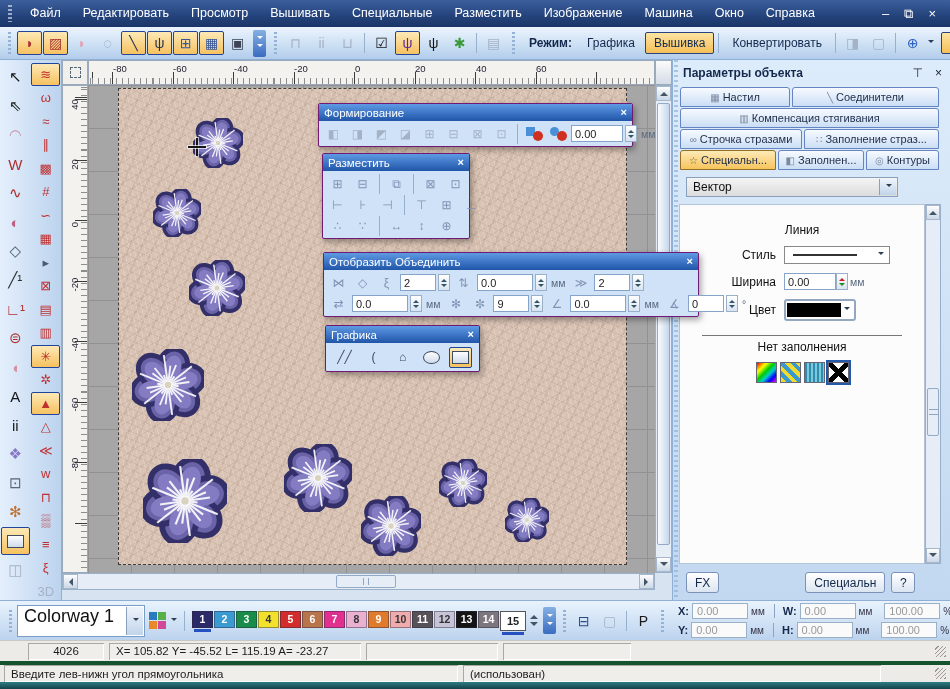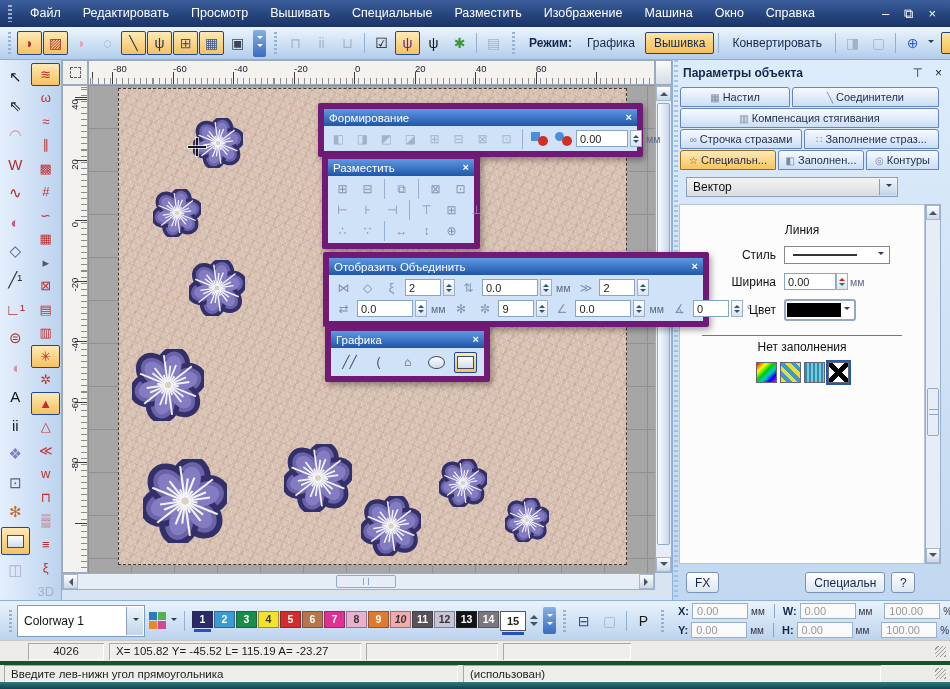--- a/index.html
+++ b/index.html
@@ -101,21 +101,21 @@
   .tri.rt{border-left-color:#456;margin-right:-3px;}
   .strack{flex:1;position:relative;}
   #vthumb{position:absolute;left:1px;right:1px;top:2px;height:440px;border:1px solid #93aac4;border-radius:2px;
     background:linear-gradient(90deg,#fafcff,#c6d7ec);}
   #hthumb{position:absolute;top:1px;bottom:1px;left:258px;width:58px;border:1px solid #93aac4;border-radius:2px;
     background:linear-gradient(#fafcff,#c6d7ec);
     background-image:repeating-linear-gradient(90deg,transparent 0 2px,#8fa6c0 2px 3px,transparent 3px 5px);
     background-size:11px 7px;background-position:center;background-repeat:no-repeat;}
 
   
-  .float{position:absolute;z-index:60;border:6px solid #701a75;background:#cfe2f7;
+  .float{position:absolute;z-index:60;border:1px solid #701a75;background:#cfe2f7;
     box-shadow:2px 3px 6px rgba(0,0,0,.35);border-radius:2px;}
   .ttl{height:17px;display:flex;align-items:center;padding:0 5px;color:#fff;font-size:11.5px;
     background:linear-gradient(#5e9ae4,#2055a8);}
   .tclose{margin-left:auto;font-size:11px;font-weight:bold;line-height:11px;}
   .fbody{padding:2px 3px;}
   .frow{display:flex;align-items:center;gap:2px;height:21px;}
   .fbody .icon{width:21px;height:19px;font-size:12px;color:#7f93b5;}
   .fbody .icon.sel{color:#2c3e55;}
   .num{height:17px;box-sizing:border-box;background:#fff;border:1px solid #86a4c8;
     font-size:11px;color:#222;display:inline-flex;align-items:center;padding:0 3px;flex:none;}
@@ -187,21 +187,21 @@
   #rp-fx{position:absolute;left:13px;top:512px;right:12px;display:flex;align-items:flex-end;}
   .btn{font-family:inherit;font-size:12px;color:#14284c;height:21px;box-sizing:border-box;
     border:1px solid #7a92b8;border-radius:3px;background:linear-gradient(#ffffff,#dbe5f1);
     display:inline-flex;align-items:center;justify-content:center;padding:0 8px;}
 
   
   #bottombar{position:absolute;left:0;top:600px;width:950px;height:40px;box-sizing:border-box;
     background:linear-gradient(#e9f3fd,#bcd3ee);border-top:1px solid #8fb0d6;
     display:flex;align-items:center;padding:0 4px;}
   #colorway{width:128px;height:32px;box-sizing:border-box;background:#fff;border:1px solid #7a9cc8;
-    display:flex;align-items:center;font-size:12px;color:#111;padding-left:6px;position:relative;flex:none;}
+    display:flex;align-items:flex-start;font-size:18px;color:#111;padding-left:6px;position:relative;flex:none;}
   #colorway .dd{position:absolute;right:1px;top:1px;bottom:1px;width:16px;
     background:linear-gradient(#eef4fb,#c2d4ea);border-left:1px solid #8aa0bc;
     display:flex;align-items:center;justify-content:center;}
   #motifbtn{display:flex;align-items:center;margin:0 4px;flex:none;}
   #motifbtn .mgridx{display:grid;grid-template-columns:8px 8px;grid-template-rows:8px 8px;gap:1px;margin-right:3px;}
   #motifbtn .mgridx i{display:block;}
   #palette{display:flex;align-items:flex-start;margin-left:4px;flex:none;}
   .swatch{position:relative;width:21px;height:17px;margin-right:1px;font-size:10.5px;font-weight:bold;
     display:flex;align-items:center;justify-content:center;border:1px solid rgba(40,40,60,.45);box-sizing:border-box;}
   .swatch.psel:after{content:"";position:absolute;left:1px;right:1px;bottom:-5px;height:3px;background:#2450c0;}
@@ -1045,21 +1045,21 @@
     <div id="palette">
         <div class="swatch psel" style="background: rgb(42, 42, 104); color: rgb(255, 255, 255);">1</div>
         <div class="swatch" style="background: rgb(58, 154, 210); color: rgb(255, 255, 255);">2</div>
         <div class="swatch" style="background: rgb(24, 140, 72); color: rgb(255, 255, 255);">3</div>
         <div class="swatch" style="background: rgb(242, 226, 46); color: rgb(51, 51, 51);">4</div>
         <div class="swatch" style="background: rgb(210, 44, 44); color: rgb(255, 255, 255);">5</div>
         <div class="swatch" style="background: rgb(184, 116, 74); color: rgb(255, 255, 255);">6</div>
         <div class="swatch" style="background: rgb(226, 48, 144); color: rgb(255, 255, 255);">7</div>
         <div class="swatch" style="background: rgb(234, 176, 208); color: rgb(51, 51, 51);">8</div>
         <div class="swatch" style="background: rgb(224, 122, 44); color: rgb(255, 255, 255);">9</div>
-        <div class="swatch" style="background: rgb(240, 172, 172); color: rgb(51, 51, 51); font-style: italic;">10</div>
+        <div class="swatch" style="background: rgb(240, 172, 172); color: rgb(51, 51, 51);">10</div>
         <div class="swatch" style="background: rgb(88, 82, 88); color: rgb(255, 255, 255);">11</div>
         <div class="swatch" style="background: rgb(200, 196, 216); color: rgb(51, 51, 51);">12</div>
         <div class="swatch" style="background: rgb(20, 20, 20); color: rgb(255, 255, 255);">13</div>
         <div class="swatch" style="background: rgb(124, 118, 126); color: rgb(255, 255, 255);">14</div>
         <div class="swatch psel pbig" style="background: rgb(255, 255, 255); color: rgb(34, 34, 34);">15</div>
       </div>
     <span class="palspin">
         <i class="u"></i>
         <i class="d"></i>
       </span>

